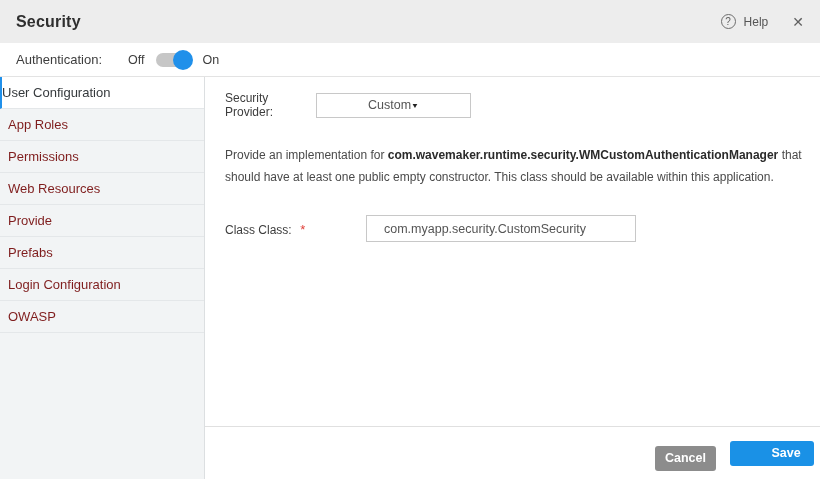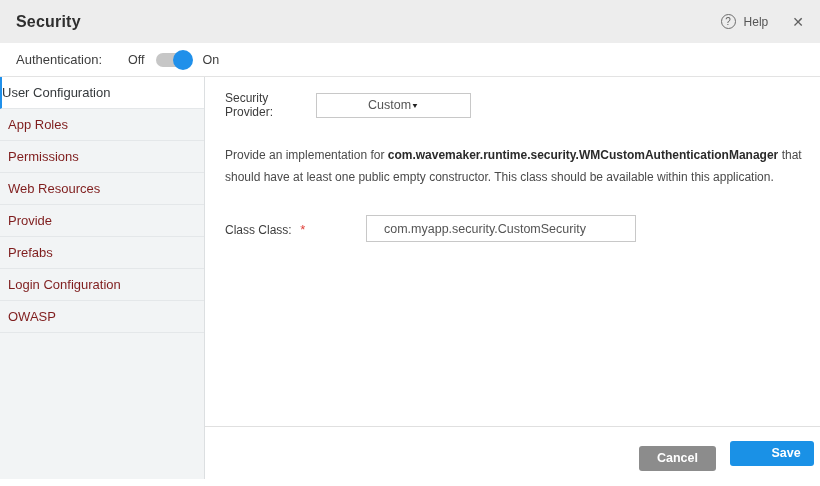--- a/index.html
+++ b/index.html
@@ -94,21 +94,21 @@
     height:53px; border-top:1px solid #e0e0e0;
     display:flex; align-items:center; justify-content:flex-end;
     padding-right:15px; gap:14px;
   }
   .btn {
     height:25px; border:none; border-radius:3px; color:#fff;
     font-size:12.5px; font-weight:700; cursor:pointer;
     font-family:"Liberation Sans","DejaVu Sans",sans-serif;
     display:inline-flex; align-items:center; justify-content:center;
   }
-  .btn-cancel { width:77px; background:#8c8c8c;margin-top:10px; }
+  .btn-cancel { width:61px; background:#8c8c8c;margin-top:10px; }
   .btn-save  { width:84px;padding-left:28px; }
 </style>
 </head>
 <body>
 
 <div class="header">
   <div class="header-title">Security</div>
   <div class="header-right">
     <span class="help-icon">?</span>
     <span class="help-label">Help</span>

